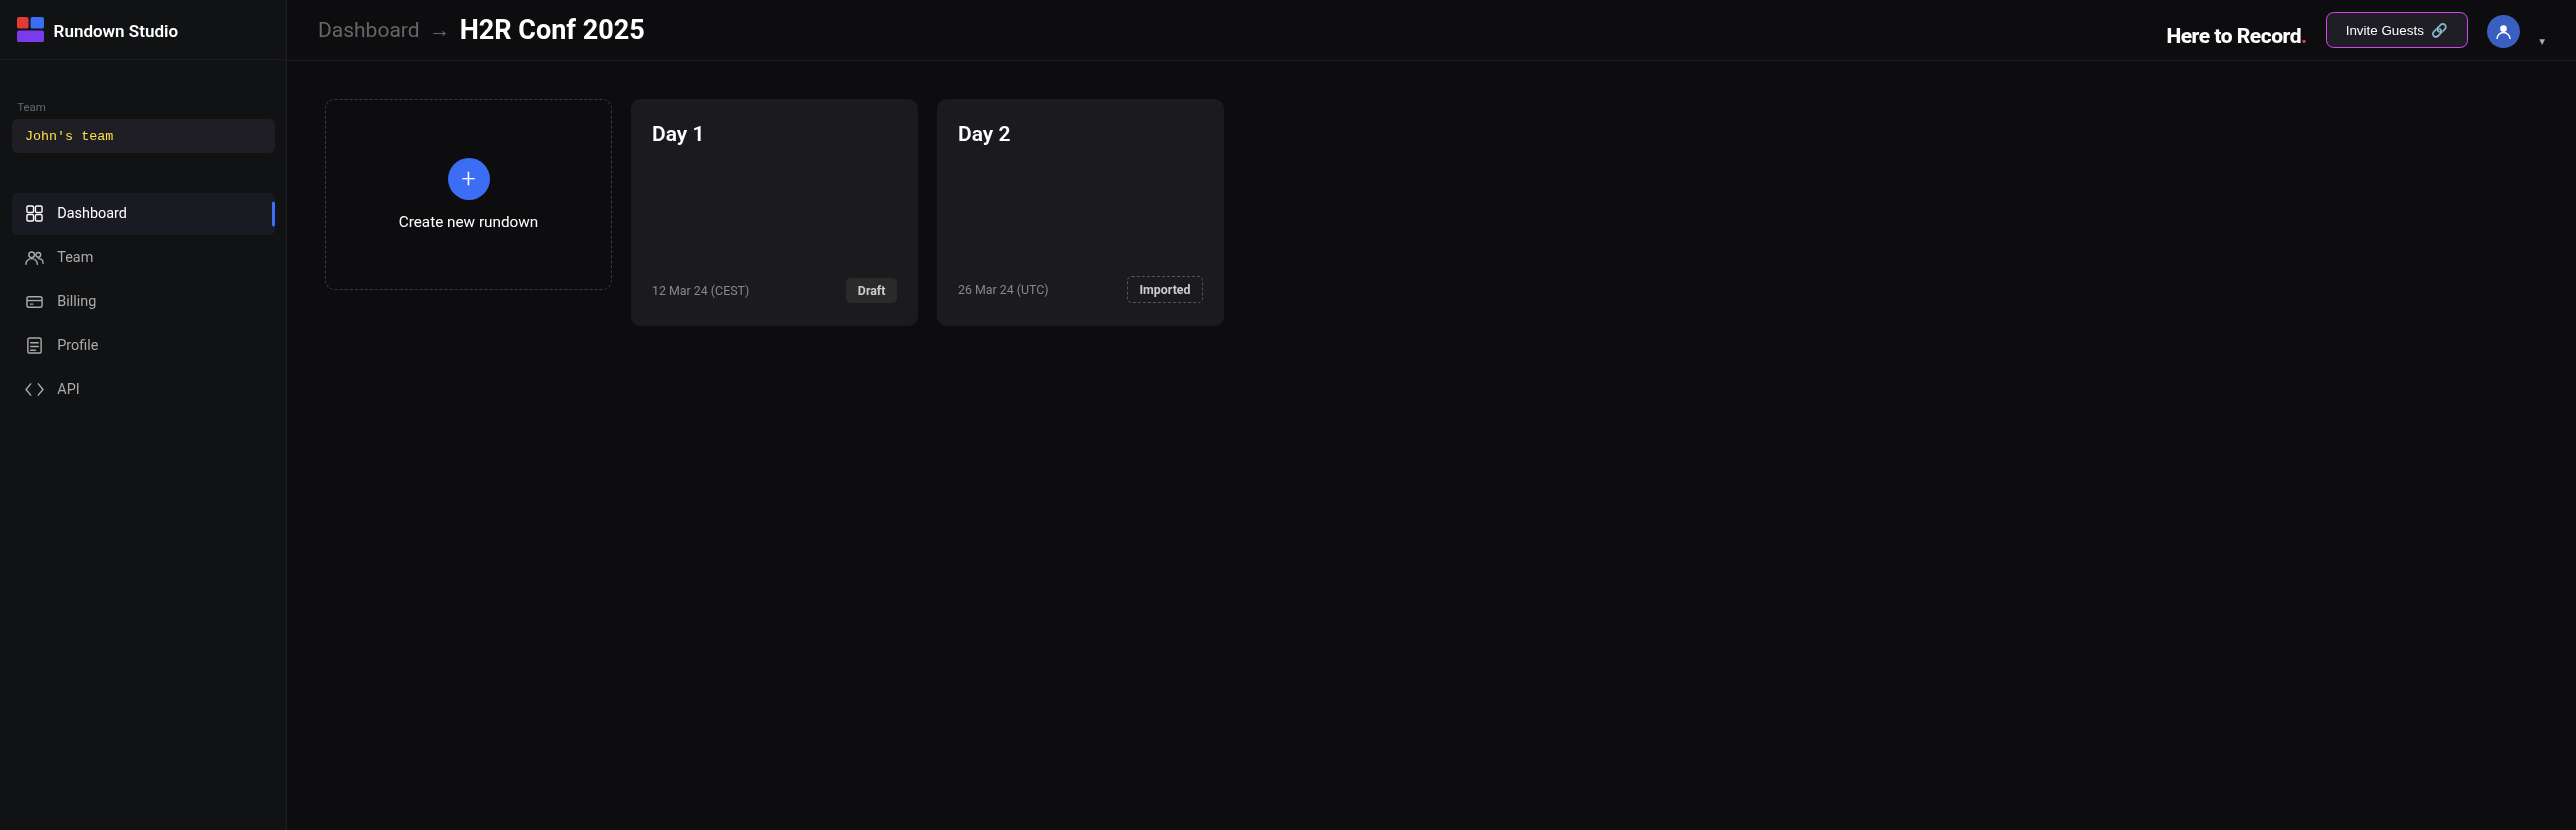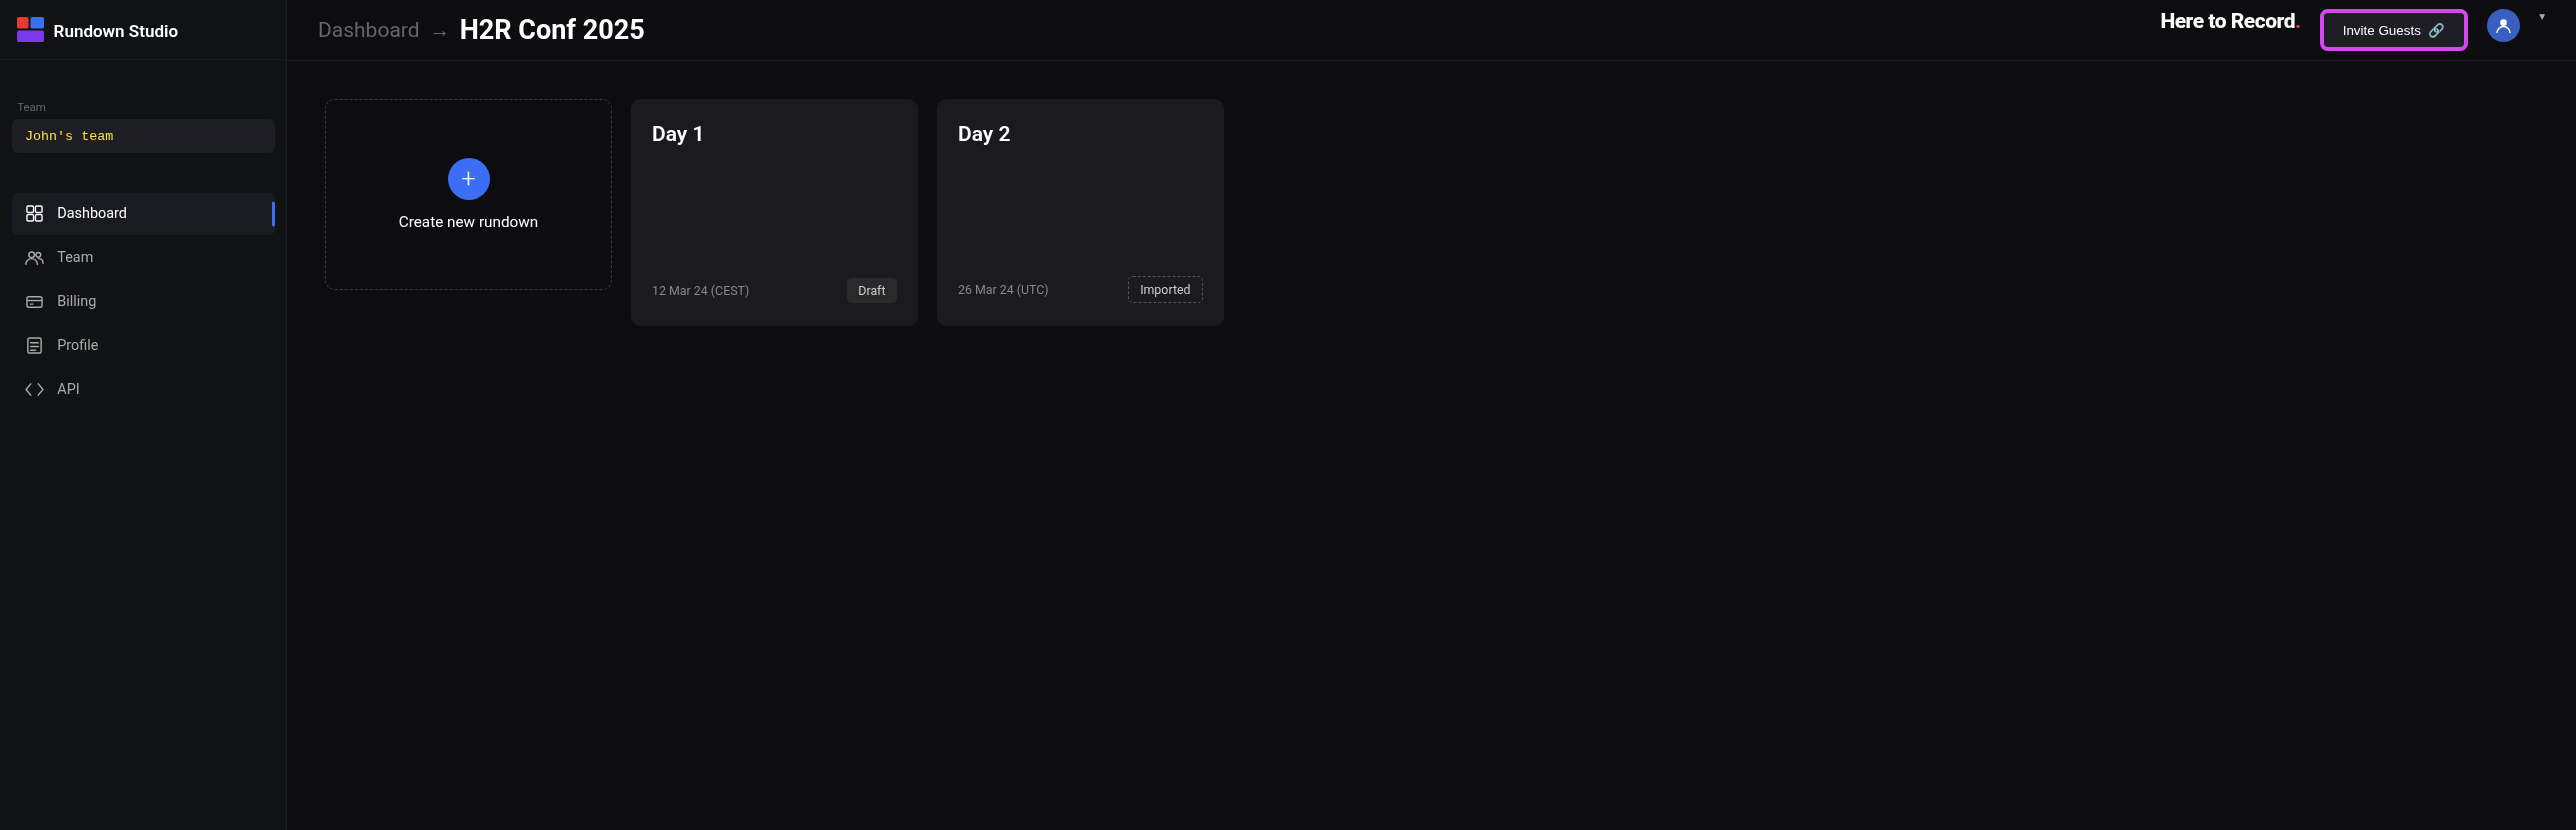--- a/index.html
+++ b/index.html
@@ -159,38 +159,38 @@
     }
 
     .breadcrumb-current {
       font-size: 27px;
       font-weight: 700;
       color: #fff;
     }
 
     .topbar-right {
       display: flex;
-      align-items: flex-start;
+      align-items: flex-end;
       gap: 19px;
     }
 
     .brand-text {
       font-size: 21px;
       font-weight: 800;
       color: #fff;
       letter-spacing: -0.5px;
     }
 
     .brand-dot {
       color: #e53935;
     }
 
     .invite-btn {
       background: #1e1e24;
-      border: 4px solid #d946ef;
+      border: 1px solid #d946ef;
       border-radius: 7.7px;
       color: #fff;
       padding: 9.6px 19px;
       font-size: 13.4px;
       cursor: pointer;
       display: flex;
       align-items: center;
       gap: 7.7px;
     }
 
@@ -288,21 +288,21 @@
 
     .rundown-card-date {
       font-size: 12.4px;
       color: #888;
     }
 
     .badge {
       padding: 4.8px 11.5px;
       border-radius: 4.8px;
       font-size: 12.4px;
-      font-weight: 400;
+      font-weight: 700;
     }
 
     .badge-draft {
       background: #2a2a2a;
       color: #ccc;
     }
 
     .badge-imported {
       background: transparent;
       border: 1.4px dashed #555;

